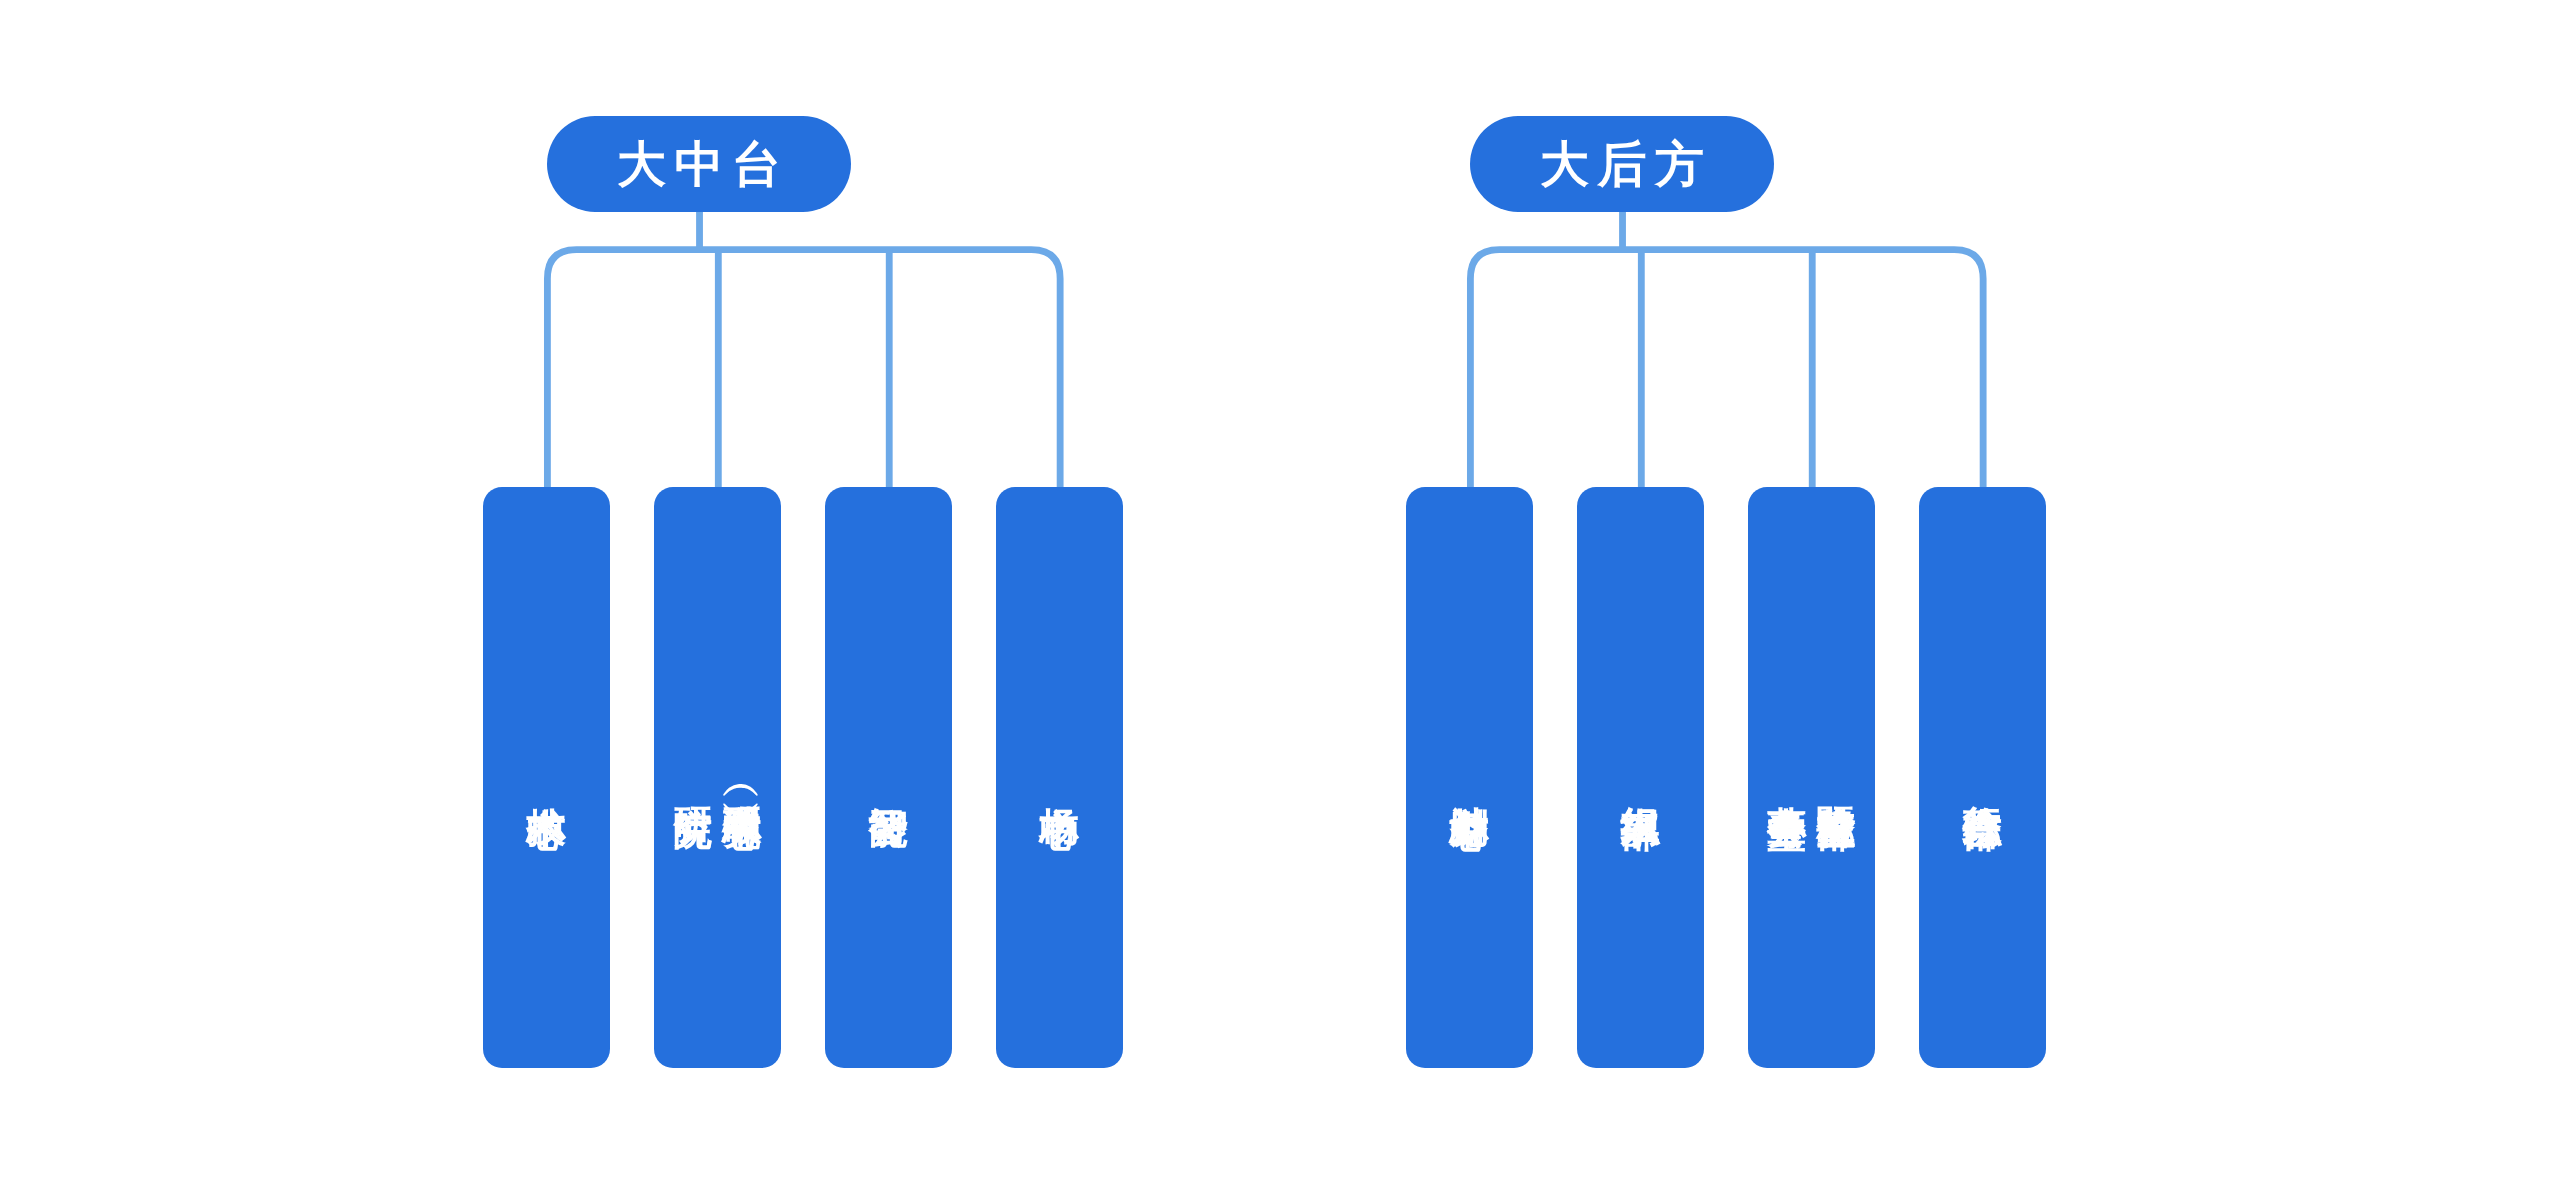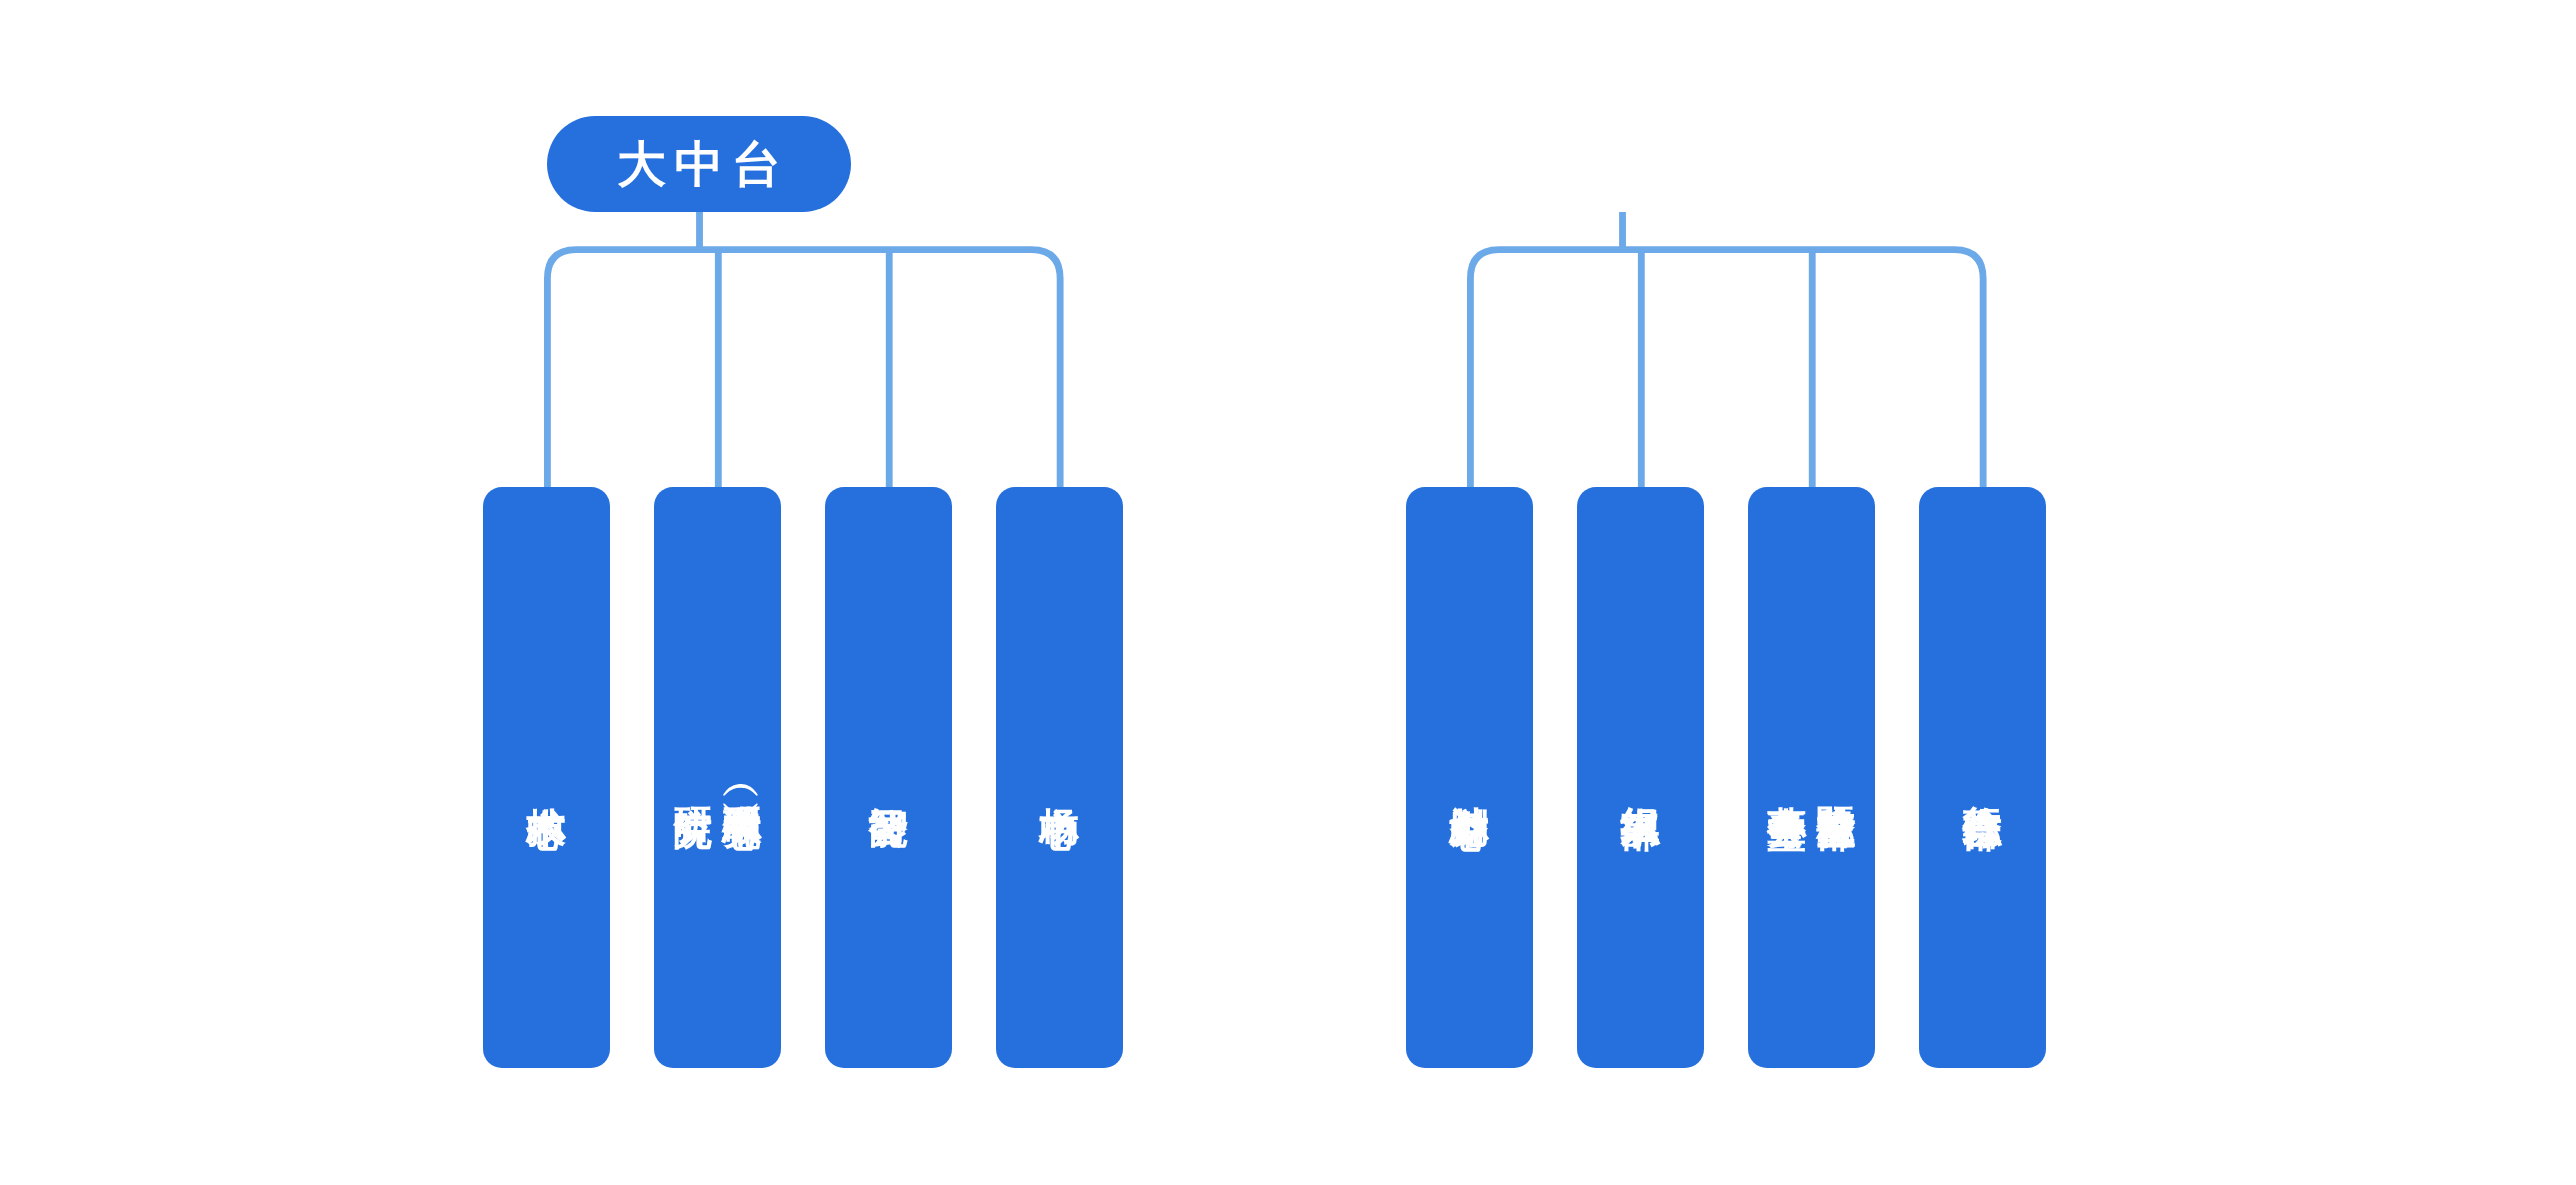--- a/index.html
+++ b/index.html
@@ -127,20 +127,23 @@
     </div>
 
     <div class="card" style="left:996px;">
       <span class="card-col">市场中心</span>
     </div>
 
   </div>
 
   <div class="group group-right">
 
+    <div class="pill">
+      <span class="pill-label">大后方</span>
+    </div>
 
     <div class="connector" style="left:154px; top:212px;">
       <svg width="667" height="282" viewBox="0 0 780 330" fill="none">
         <path d="M218 0 V 44" stroke="#6ca9e8" stroke-width="8" stroke-linecap="butt"></path>
         <path d="M40 322 L 40 78 Q 40 44 74 44 L 606 44 Q 640 44 640 78 L 640 322" stroke="#6ca9e8" stroke-width="8" fill="none" stroke-linecap="round"></path>
         <path d="M240 44 V 322" stroke="#6ca9e8" stroke-width="8" stroke-linecap="butt"></path>
         <path d="M440 44 V 322" stroke="#6ca9e8" stroke-width="8" stroke-linecap="butt"></path>
       </svg>
     </div>
 

